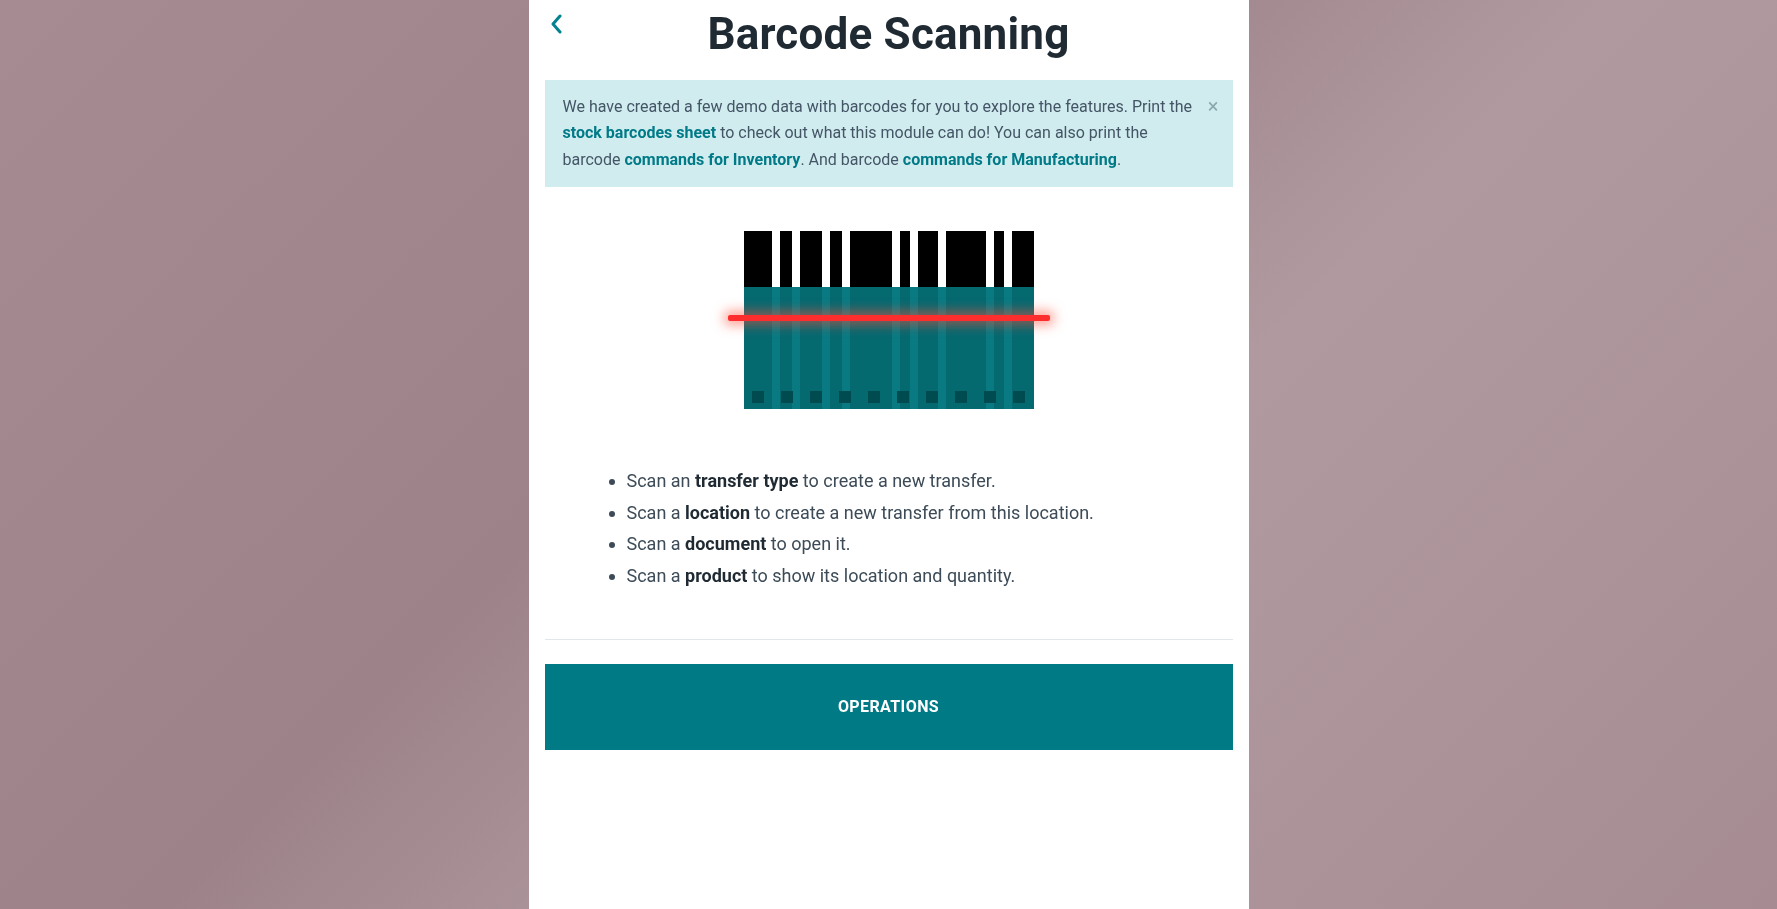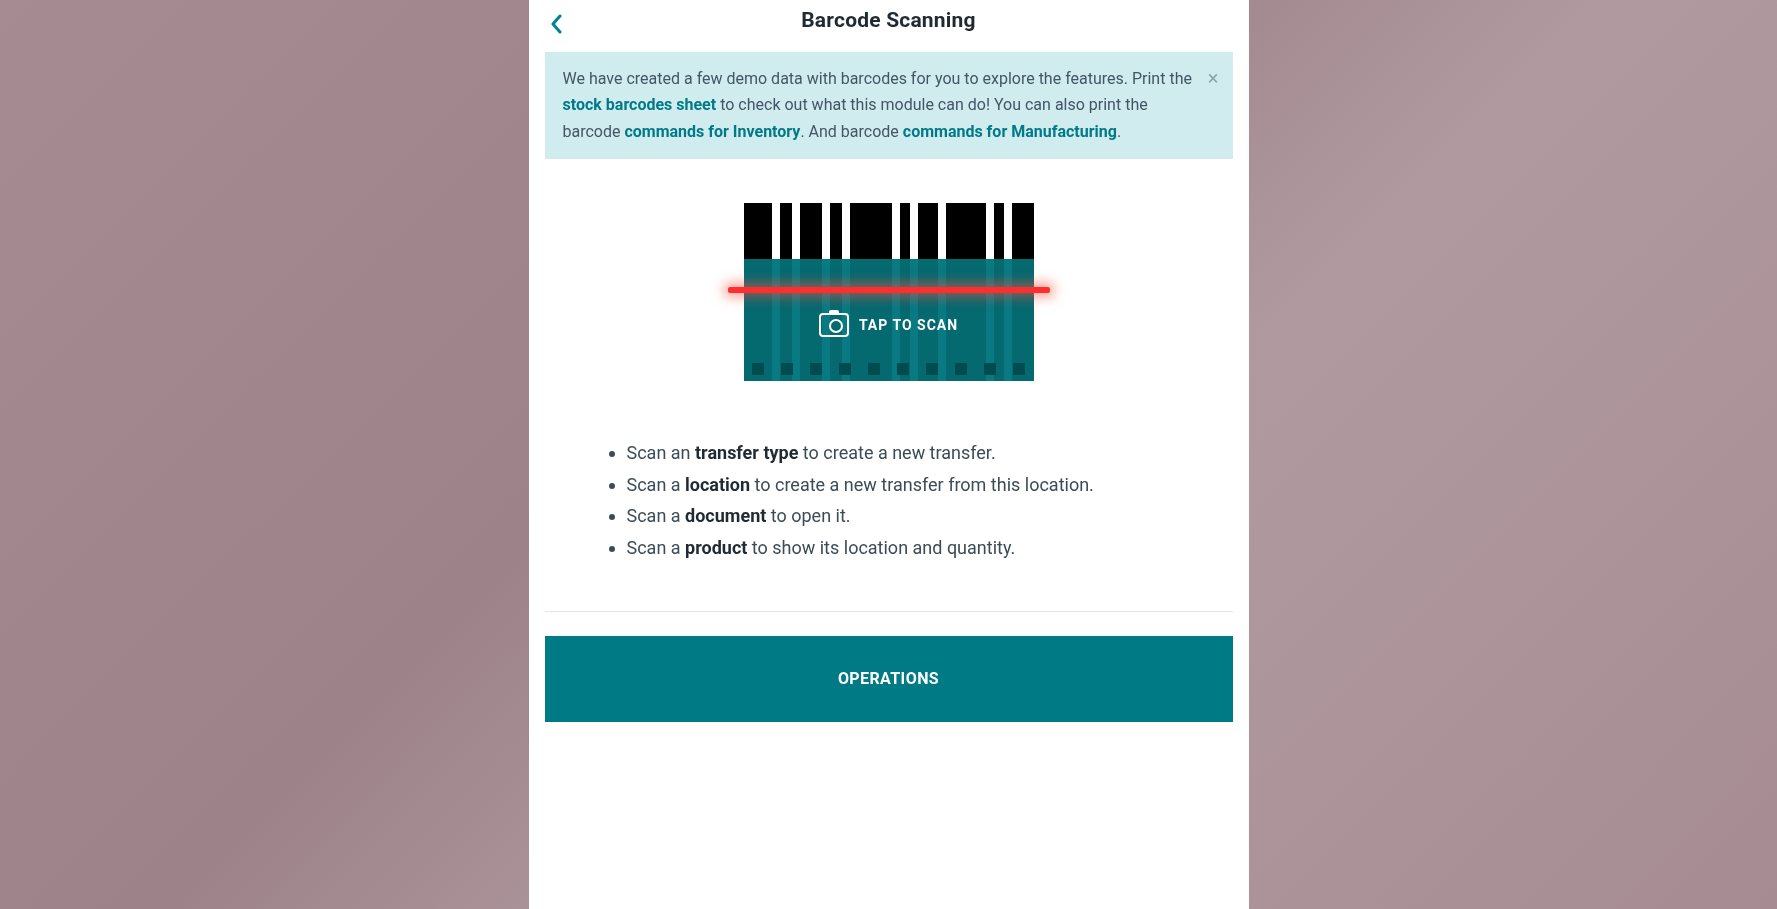--- a/index.html
+++ b/index.html
@@ -29,21 +29,21 @@
   .back-btn {
     position: absolute;
     left: 4px;
     top: 14px;
     color: #00838f;
     cursor: pointer;
     font-size: 22px;
     line-height: 1;
   }
   .title {
-    font-size: 21px;
+    font-size: 44px;
     font-weight: 700;
     color: #1f2a33;
     letter-spacing: 0.2px;
     text-align: right;
   }
   .alert {
     background: #d0ecef;
     color: #456;
     padding: 14px 40px 14px 18px;
     font-size: 16px;
@@ -227,24 +227,20 @@
             <span></span>
             <span></span>
             <span></span>
             <span></span>
             <span></span>
             <span></span>
             <span></span>
         </div>
       </div>
       <div class="scan-line"></div>
-      <div class="tap-label">
-        <span class="cam-icon"></span>
-        <span>TAP TO SCAN</span>
-      </div>
     </div>
   </div>
 
   <ul class="hints">
     <li><span>Scan an </span><b>transfer type</b><span> to create a new transfer.</span></li>
     <li><span>Scan a </span><b>location</b><span> to create a new transfer from this location.</span></li>
     <li><span>Scan a </span><b>document</b><span> to open it.</span></li>
     <li><span>Scan a </span><b>product</b><span> to show its location and quantity.</span></li>
   </ul>
 

